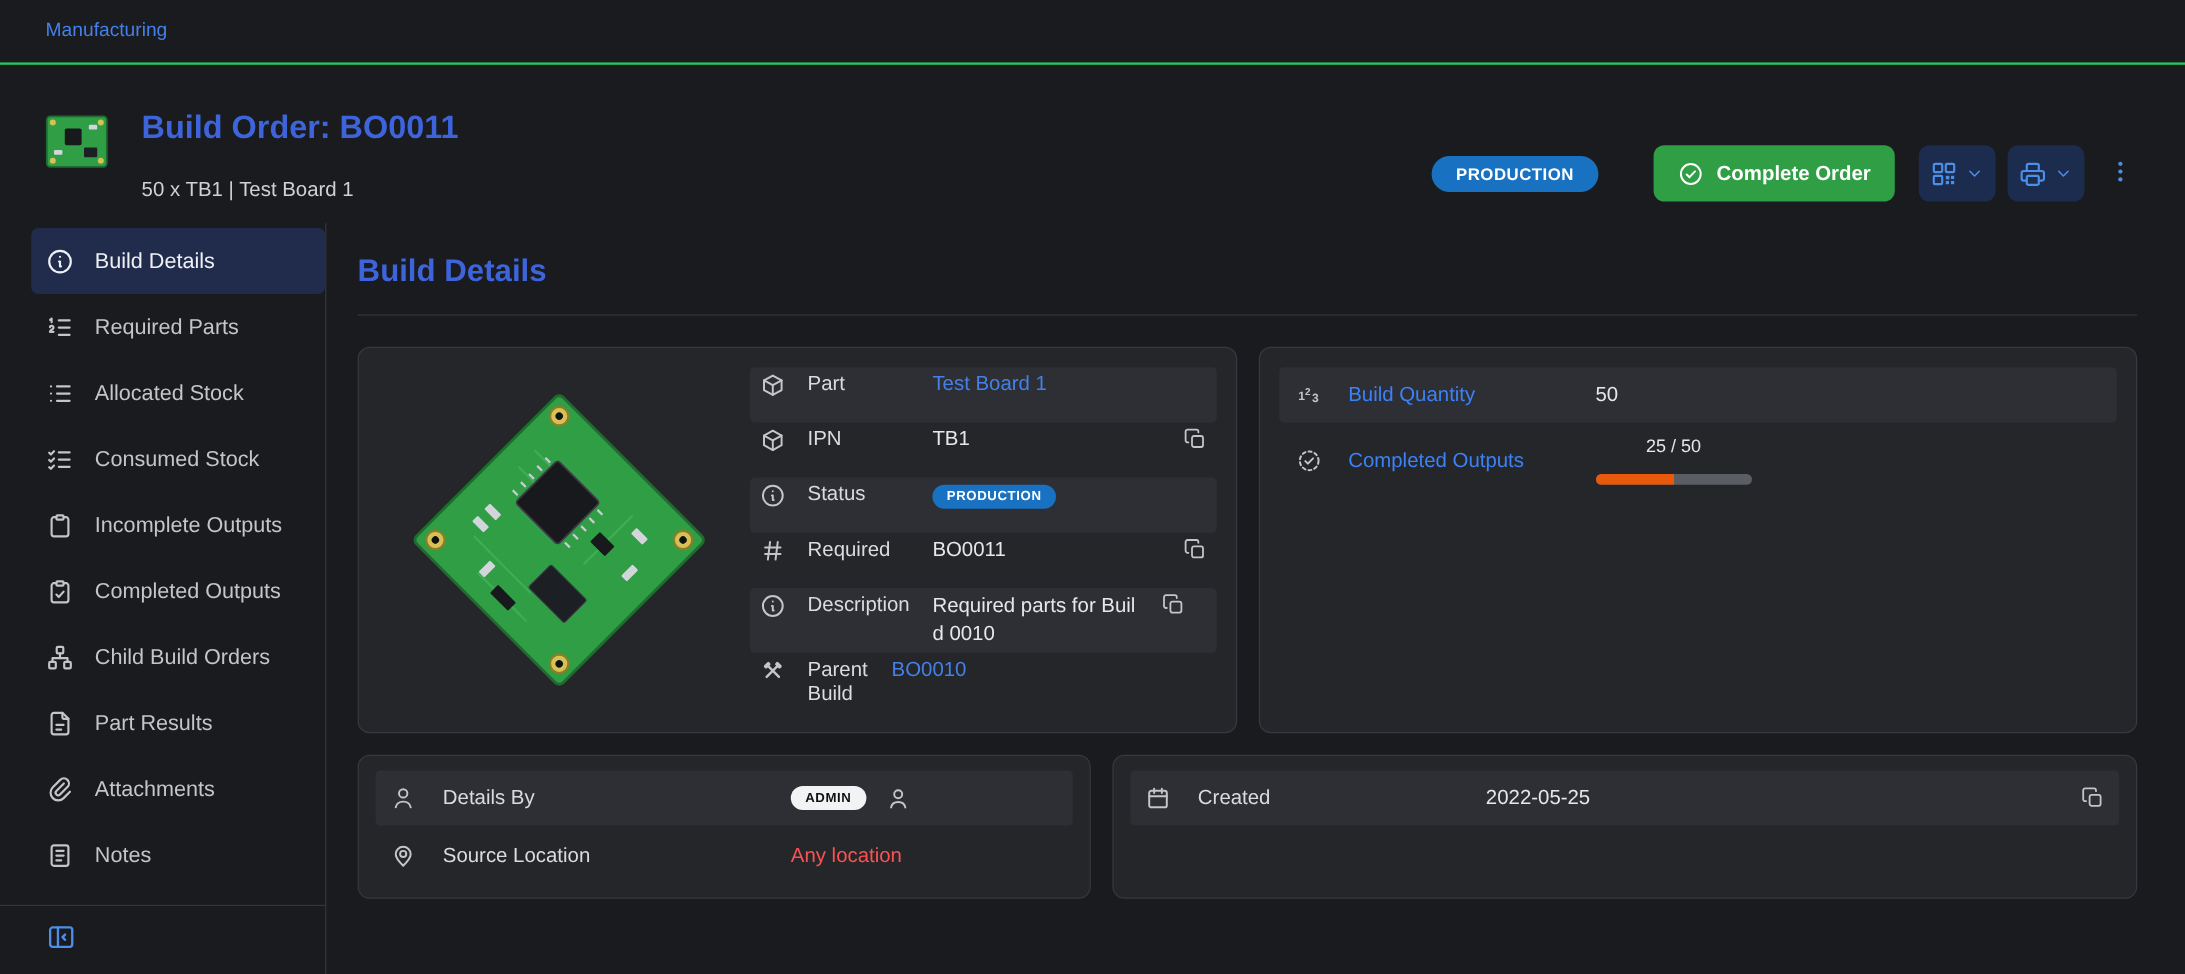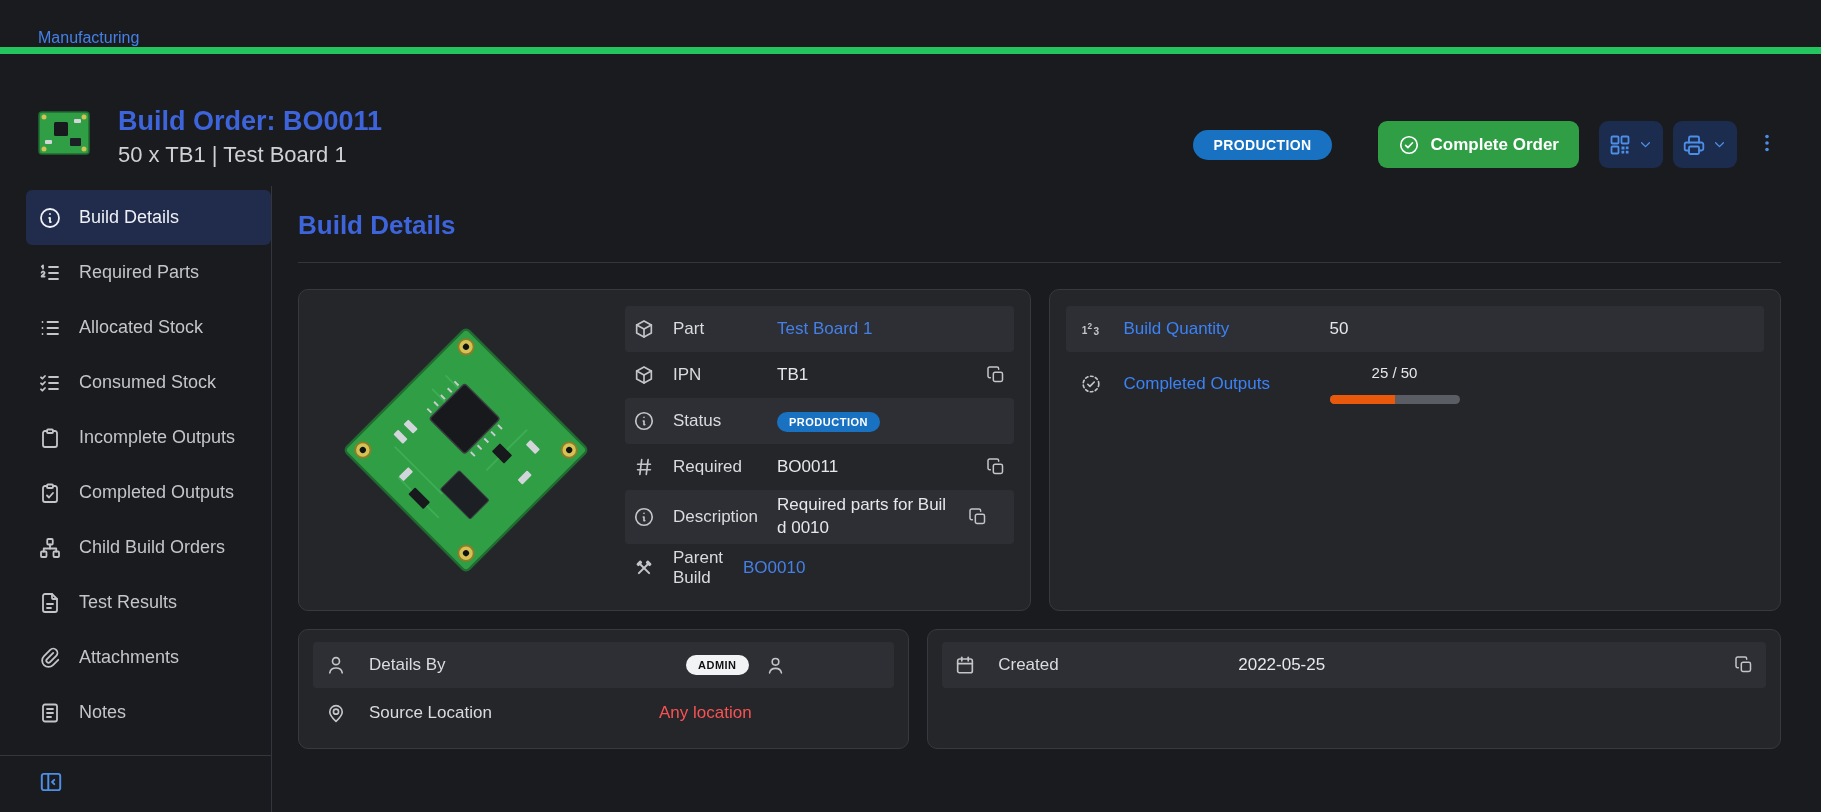--- a/index.html
+++ b/index.html
@@ -1,28 +1,28 @@
 <!DOCTYPE html>
 <html><head>
 <meta charset="utf-8">
 <style>
   * { box-sizing: border-box; }
   body { margin:0; background:#141517; font-family:"Liberation Sans","DejaVu Sans",sans-serif; }
   .app { width:1821px; height:812px; background:#1a1b1e; color:#c9cacd; position:relative; overflow:hidden; }
 
   
-  .breadcrumb-bar { height:54px; display:flex; align-items:flex-end; padding:0 38px; border-bottom:7px solid #22c55e; }
+  .breadcrumb-bar { height:54px; display:flex; align-items:center; padding:0 38px; border-bottom:2px solid #22c55e; }
   .crumb { color:#4480e8; font-size:16px; text-decoration:none; cursor:pointer; }
 
   
   .page-header { display:flex; align-items:flex-end; padding:16px 38px 18px 36px; height:132px; }
   .header-left { display:flex; align-items:flex-start; gap:26px; }
   .thumb { width:56px; height:50px; flex:none; margin-top:2px; cursor:pointer; }
   .page-title { font-size:27px; font-weight:700; color:#3d64da; }
-  .page-subtitle { margin-top:5px; font-size:22px; color:#d0d1d4; }
+  .page-subtitle { margin-top:26px; font-size:17px; color:#d0d1d4; }
   .header-actions { margin-left:auto; display:flex; align-items:center; }
   .status-pill { background:#1971c2; color:#fff; font-weight:700; font-size:14px; padding:7px 20px; border-radius:17px; letter-spacing:.4px; margin-right:46px; }
   .btn-complete { background:#2f9e44; color:#fff; display:flex; align-items:center; gap:11px; padding:0 20px; height:47px; border-radius:9px; font-size:17px; font-weight:700; border:none; cursor:pointer; font-family:inherit; margin-right:20px; }
   .icon-btn { background:#1c2c4e; color:#4d8fe8; height:47px; border:none; border-radius:9px; display:flex; align-items:center; gap:5px; padding:0 9px; cursor:pointer; }
   .icon-btn + .icon-btn { margin-left:10px; }
   .dots-btn { background:none; border:none; color:#4d8fe8; margin-left:14px; cursor:pointer; padding:4px; }
 
   
   .body-row { display:flex; height:626px; }
   .sidebar { width:272px; min-width:272px; border-right:1px solid #33363c; padding:4px 0 0 26px; display:flex; flex-direction:column; }
@@ -37,21 +37,21 @@
   .section-divider { height:1px; background:#33363c; margin:21px 0 26px; }
 
   .grid-row1 { display:grid; grid-template-columns:1fr 1fr; gap:18px; margin-bottom:18px; }
   .grid-row2 { display:grid; grid-template-columns:63fr 88fr; gap:18px; }
   .panel { background:#25262a; border:1px solid #36393f; border-radius:10px; }
 
   
   .panel-details { display:flex; padding:16px; gap:8px; }
   .pcb-wrap { width:302px; flex:none; display:flex; align-items:center; justify-content:center; cursor:pointer; }
   .details-table { flex:1; display:flex; flex-direction:column; }
-  .drow { display:flex; align-items:center; min-height:46px; padding:4px 8px; border-radius:4px; }
+  .drow { display:flex; align-items:flex-start; min-height:46px; padding:4px 8px; border-radius:4px; }
   .drow.striped { background:#2d2f34; }
   .dicon { width:40px; color:#c4c5c8; display:flex; align-items:center; flex:none; }
   .dicon svg { width:22px; height:22px; }
   .dlabel { width:104px; font-size:17px; color:#dadbde; flex:none; }
   .dlabel.narrow { width:70px; }
   .dvalue { flex:1; font-size:17px; color:#e6e7ea; }
   .dvalue.link { color:#4480e8; cursor:pointer; }
   .desc-value { max-width:175px; word-break:break-all; line-height:1.35; }
   .copy-btn { background:none; border:none; color:#c4c5c8; cursor:pointer; width:36px; display:flex; justify-content:flex-end; padding:0; flex:none; }
   .copy-btn svg { width:20px; height:20px; }
@@ -69,21 +69,21 @@
   .progress-text { font-size:15px; color:#e6e7ea; }
   .progress-track { width:130px; height:9px; border-radius:5px; background:#5a5d63; overflow:hidden; }
   .progress-fill { height:100%; background:#e8590c; }
 
   
   .panel-issue { padding:12px 14px; display:flex; flex-direction:column; gap:2px; }
   .irow { display:flex; align-items:center; min-height:46px; padding:0 12px; border-radius:4px; }
   .irow.striped { background:#2d2f34; }
   .irow .dicon { width:44px; }
   .ilabel { width:290px; font-size:17px; color:#dadbde; flex:none; }
-  .admin-badge { background:#f1f3f5; color:#101113; font-size:11px; font-weight:700; letter-spacing:.5px; padding:4px 12px; border-radius:11px; display:inline-block;margin-left:27px; }
+  .admin-badge { background:#f1f3f5; color:#101113; font-size:11px; font-weight:700; letter-spacing:.5px; padding:4px 12px; border-radius:11px; display:inline-block; }
   .issued-user-icon { color:#c4c5c8; margin-left:16px; display:flex; }
   .issued-user-icon svg { width:21px; height:21px; }
   .red-text { color:#fa5252; font-size:17px; }
 
   
   .panel-created { padding:12px 14px; }
   .crow { display:flex; align-items:center; min-height:46px; padding:0 12px; border-radius:4px; background:#2d2f34; }
   .crow .dicon { width:44px; }
   .clabel { width:240px; font-size:17px; color:#dadbde; flex:none; }
   .cvalue { flex:1; font-size:17px; color:#e6e7ea; }
@@ -235,21 +235,21 @@
           </svg>
         <span>Child Build Orders</span>
       </div>
       <div class="nav-item">
         <svg class="i" viewBox="0 0 24 24">
             <path d="M14 3v4a1 1 0 0 0 1 1h4"></path>
             <path d="M14 3H7a2 2 0 0 0-2 2v14a2 2 0 0 0 2 2h10a2 2 0 0 0 2-2V8z"></path>
             <path d="M9 13h6"></path>
             <path d="M9 17h4"></path>
           </svg>
-        <span>Test Results</span>
+        <span>Part Results</span>
       </div>
       <div class="nav-item">
         <svg class="i" viewBox="0 0 24 24">
             <path d="M15.2 6.9 9 13.1a2.12 2.12 0 0 0 3 3l6.2-6.2a4.24 4.24 0 0 0-6-6L6 10.1a6.36 6.36 0 0 0 9 9l5.3-5.3"></path>
           </svg>
         <span>Attachments</span>
       </div>
       <div class="nav-item">
         <svg class="i" viewBox="0 0 24 24">
             <rect x="5" y="3.5" width="14" height="17" rx="2"></rect>

